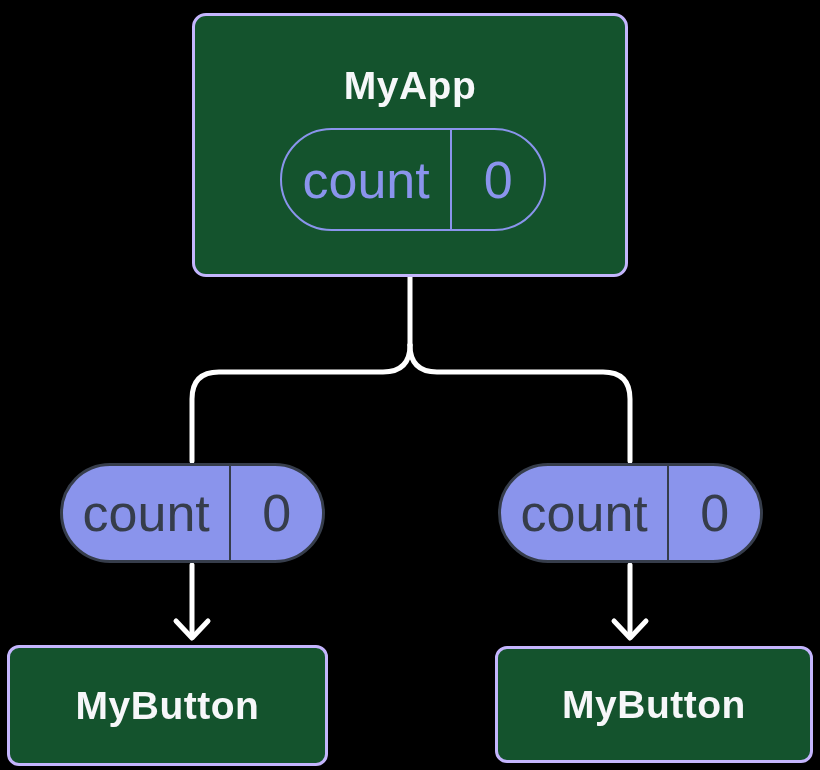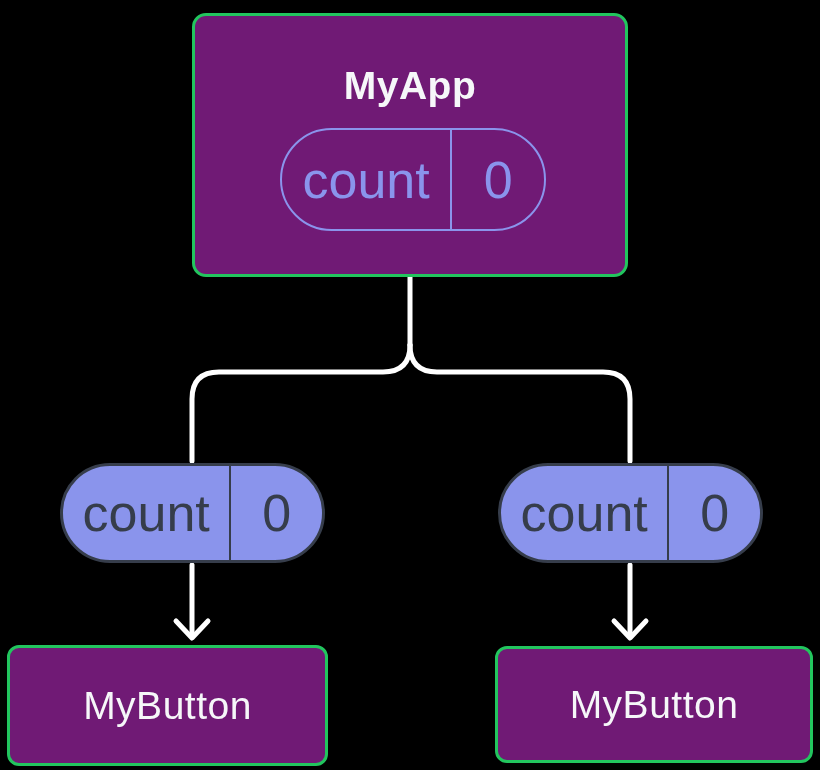--- a/index.html
+++ b/index.html
@@ -16,22 +16,22 @@
     background: #000000;
   }
   .connectors {
     position: absolute;
     left: 0; top: 0;
     width: 820px; height: 770px;
     display: block;
   }
   .node {
     position: absolute;
-    background: #701a75;
-    border: 3px solid #22c55e;
+    background: #14532d;
+    border: 3px solid #c4b5fd;
     color: #f6f7f9;
   }
   .node-root {
     left: 192px; top: 13px;
     width: 436px; height: 264px;
     border-radius: 14px;
   }
   .node-title {
     position: absolute;
     left: 0; top: 48px;
@@ -74,21 +74,21 @@
   }
   .pill-filled .cell-label { border-right: 2.5px solid #363d4b; }
   .pill-left  { left: 60px;  top: 463px; }
   .pill-right { left: 498px; top: 463px; }
   .node-child {
     display: flex;
     align-items: center;
     justify-content: center;
     border-radius: 12px;
     font-size: 39px;
-    font-weight: 400;
+    font-weight: 700;
     letter-spacing: 0.5px;
   }
   .node-child-left  { left: 7px;   top: 645px; width: 321px; height: 121px; }
   .node-child-right { left: 495px; top: 646px; width: 318px; height: 117px; }
 </style>
 </head>
 <body>
 
 <div class="canvas">
 

